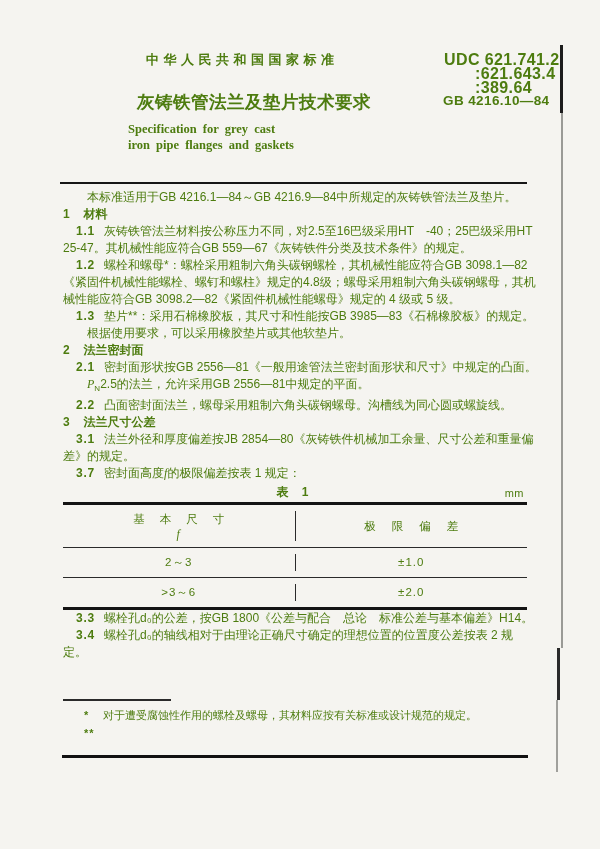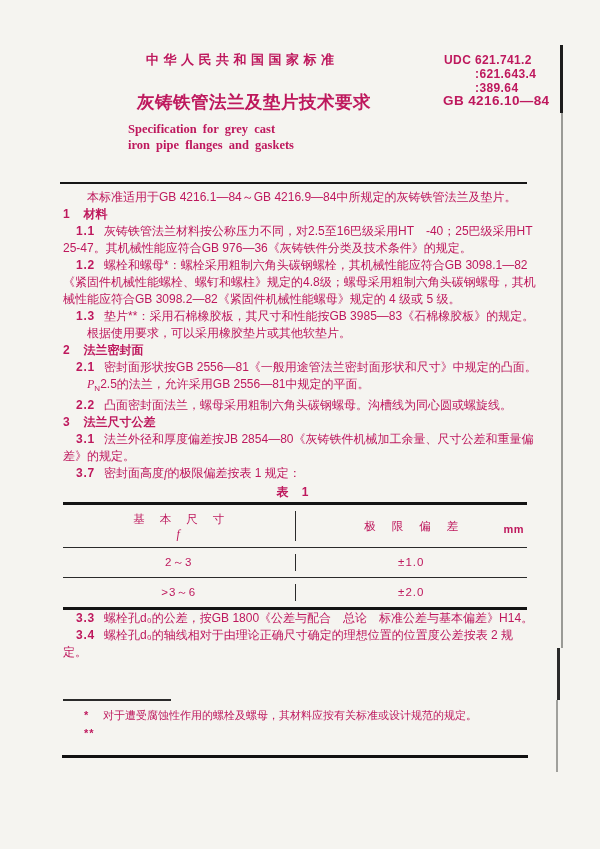--- a/index.html
+++ b/index.html
@@ -1,43 +1,43 @@
 <!DOCTYPE html>
 <html><head>
 <meta charset="utf-8">
 <style>
   html,body { margin:0; padding:0; background:#e8e8e6; }
   .page {
     position:relative; width:600px; height:849px; margin:0 auto;
-    background:#f5f4f0; color:#be185d; overflow:hidden;
+    background:#f5f4f0; color:#4d7c0f; overflow:hidden;
     font-family:"Liberation Sans","DejaVu Sans",sans-serif;
   }
   
   .hdr-cn { position:absolute; left:146px; top:51px; font-size:13px; font-weight:bold; letter-spacing:4.5px; white-space:nowrap; }
-  .udc { position:absolute; left:444px; top:53px; font-size:12px; font-weight:bold; line-height:14px; letter-spacing:0.4px; white-space:nowrap; }
+  .udc { position:absolute; left:444px; top:53px; font-size:16px; font-weight:bold; line-height:14px; letter-spacing:0.4px; white-space:nowrap; }
   .udc-l2 { padding-left:31px; }
   .gb-num { position:absolute; left:443px; top:93px; font-size:13.5px; font-weight:bold; letter-spacing:0.4px; white-space:nowrap; }
   .title-cn { position:absolute; left:137px; top:90px; font-size:17.5px; font-weight:bold; letter-spacing:0.5px; white-space:nowrap; }
   .title-en { position:absolute; left:128px; top:121px; width:242px; 
     font-family:"Liberation Serif","DejaVu Serif",serif; font-weight:bold; font-size:12.5px; line-height:16px; word-spacing:3px; }
   .hdr-rule { position:absolute; left:60px; top:182px; width:467px; height:2px; background:#161616; }
   
   .body-text { position:absolute; left:63px; top:189px; width:474px; font-size:12px; line-height:17px; }
   .body-text p { margin:0; }
   p.cont { text-indent:24px; }
   p.clause { text-indent:13px; }
   .num { font-weight:bold; margin-right:9px; letter-spacing:0.8px; }
   .sec-title { font-weight:bold; margin-left:4px; }
   .var { font-family:"Liberation Serif","DejaVu Serif",serif; font-style:italic; }
   sub.pn { font-size:8px; }
   
   .tbl-block { margin-top:2px; }
   .tbl-caption-row { position:relative; width:464px; text-align:center; height:15px; font-size:12px; margin-bottom:3px; }
   .tbl-caption { letter-spacing:5px; font-weight:bold; }
-  .tbl-unit { position:absolute; right:3px; top:1px; font-size:11px; letter-spacing:0.5px; font-weight:bold;margin-top:36px; }
+  .tbl-unit { position:absolute; right:3px; top:1px; font-size:11px; letter-spacing:0.5px; font-weight:normal; }
   .tbl { width:464px; border-top:3px solid #141414; border-bottom:3px solid #141414; }
   .trow { display:flex; align-items:center; border-bottom:1.6px solid #2a2a2a; }
   .trow.last { border-bottom:none; }
   .tcell { width:232px; text-align:center; font-size:11.5px; letter-spacing:1px; }
   .tcell.c1 { border-right:1.6px solid #2a2a2a; }
   .trow.head { height:42px; }
   .trow.data { height:29px; }
   .sp1 { letter-spacing:15px; margin-right:-15px; }
   .sp2 { letter-spacing:16px; margin-right:-16px; }
   .fsym { font-size:12px; line-height:13px; }
@@ -77,21 +77,21 @@
   </div>
 
   <div class="hdr-rule"></div>
 
   <div class="body-text">
 
     <p class="cont">本标准适用于GB 4216.1—84～GB 4216.9—84中所规定的灰铸铁管法兰及垫片。</p>
 
     <p><span class="num">1</span><span class="sec-title">材料</span></p>
 
-    <p class="clause"><span class="num">1.1</span><span>灰铸铁管法兰材料按公称压力不同，对2.5至16巴级采用HT　-40；25巴级采用HT 25-47。其机械性能应符合GB 976—36《灰铸铁件分类及技术条件》的规定。</span></p>
+    <p class="clause"><span class="num">1.1</span><span>灰铸铁管法兰材料按公称压力不同，对2.5至16巴级采用HT　-40；25巴级采用HT 25-47。其机械性能应符合GB 559—67《灰铸铁件分类及技术条件》的规定。</span></p>
 
     <p class="clause"><span class="num">1.2</span><span>螺栓和螺母*：螺栓采用粗制六角头碳钢螺栓，其机械性能应符合GB 3098.1—82《紧固件机械性能螺栓、螺钉和螺柱》规定的4.8级；螺母采用粗制六角头碳钢螺母，其机械性能应符合GB 3098.2—82《紧固件机械性能螺母》规定的 4 级或 5 级。</span></p>
 
     <p class="clause"><span class="num">1.3</span><span>垫片**：采用石棉橡胶板，其尺寸和性能按GB 3985—83《石棉橡胶板》的规定。</span></p>
 
     <p class="cont">根据使用要求，可以采用橡胶垫片或其他软垫片。</p>
 
     <p><span class="num">2</span><span class="sec-title">法兰密封面</span></p>
 
     <p class="clause"><span class="num">2.1</span><span>密封面形状按GB 2556—81《一般用途管法兰密封面形状和尺寸》中规定的凸面。</span></p>

